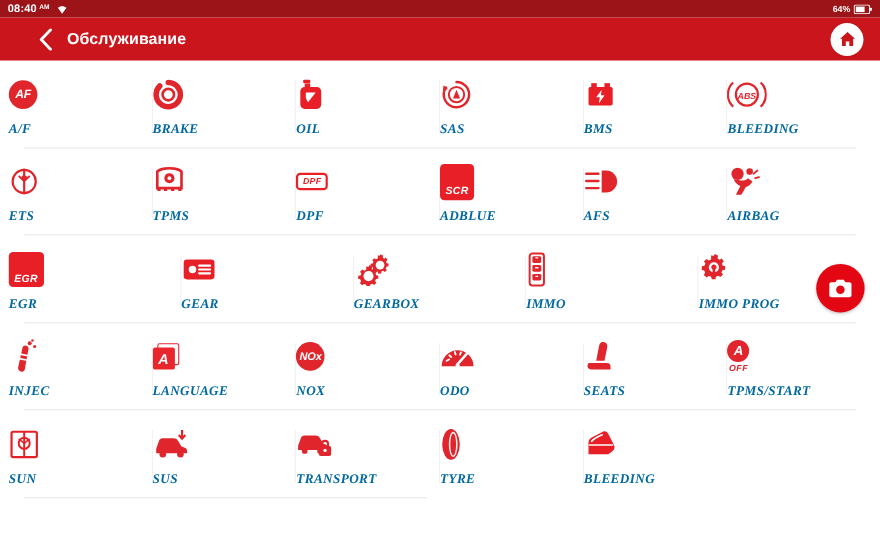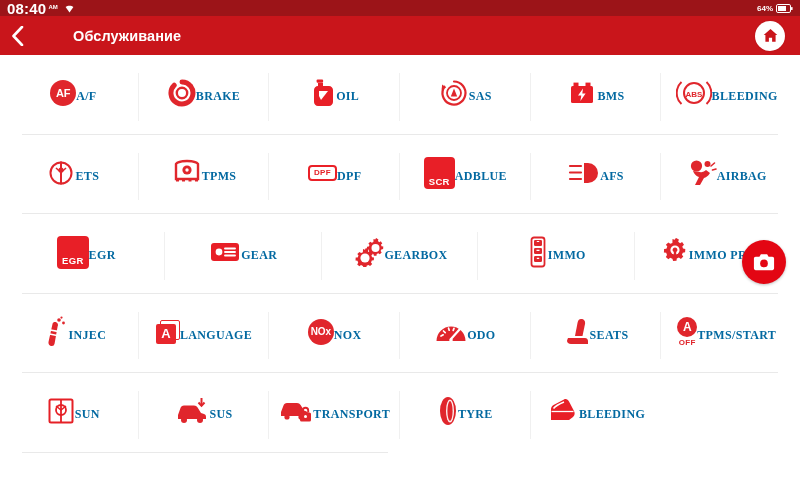--- a/index.html
+++ b/index.html
@@ -12,35 +12,34 @@
   #app { position: relative; width: 800px; height: 502px; background:#fff; }
 
   
   .statusbar {
     height: 16px; width: 100%;
     background: #9c1418;
     display: flex; align-items: center;
     padding: 0 7px;
     color: #ffffff;
   }
-  .sb-time { font-size: 15px; font-weight: bold; letter-spacing: .2px; }
+  .sb-time { font-size: 10px; font-weight: bold; letter-spacing: .2px; }
   .sb-ampm { font-size: 6px; font-weight: bold; margin-left: 2px; position: relative; top:-1px;}
   .sb-wifi { margin-left: 6px; display:flex; align-items:center; }
   .sb-spacer { flex: 1 1 auto; }
   .sb-batt-pct { font-size: 8px; font-weight: bold; margin-right: 3px; }
   .sb-batt { display:flex; align-items:center; }
 
   
   .header {
     height: 39px; width: 100%;
     background: #c9151b;
     display: flex; align-items: center;
-    padding: 0 8px;
+    padding: 0 32px;
     position: relative;
-    gap: 36px;
   }
   .back-chevron {
     width: 18px; height: 22px;
     display:flex; align-items:center; justify-content:center;
     cursor: pointer;
   }
   .header-title {
     color: #ffffff;
     font-size: 14.5px;
     font-weight: bold;
@@ -73,24 +72,26 @@
     position: absolute;
     left: 14px; right: 14px; bottom: 0;
     height: 1px;
     background: #e9e9e9;
   }
   .grid-row:last-child::after { right: 404px; }
   .cell {
     flex: 1 1 0;
     position: relative;
     display: flex;
-    align-items: center;
+    flex-direction: column;
+    align-items: flex-start;
     justify-content: center;
     cursor: pointer;
     padding-top: 4px;
+    font-style: italic;
   }
   .cell.empty { cursor: default; }
   .cell::after {
     content:"";
     position:absolute;
     right: 0; top: 18px; bottom: 14px;
     width: 1px;
     background: #f0f0f0;
   }
   .cell:last-child::after, .cell.empty::after, .cell.nosep::after { display:none; }

